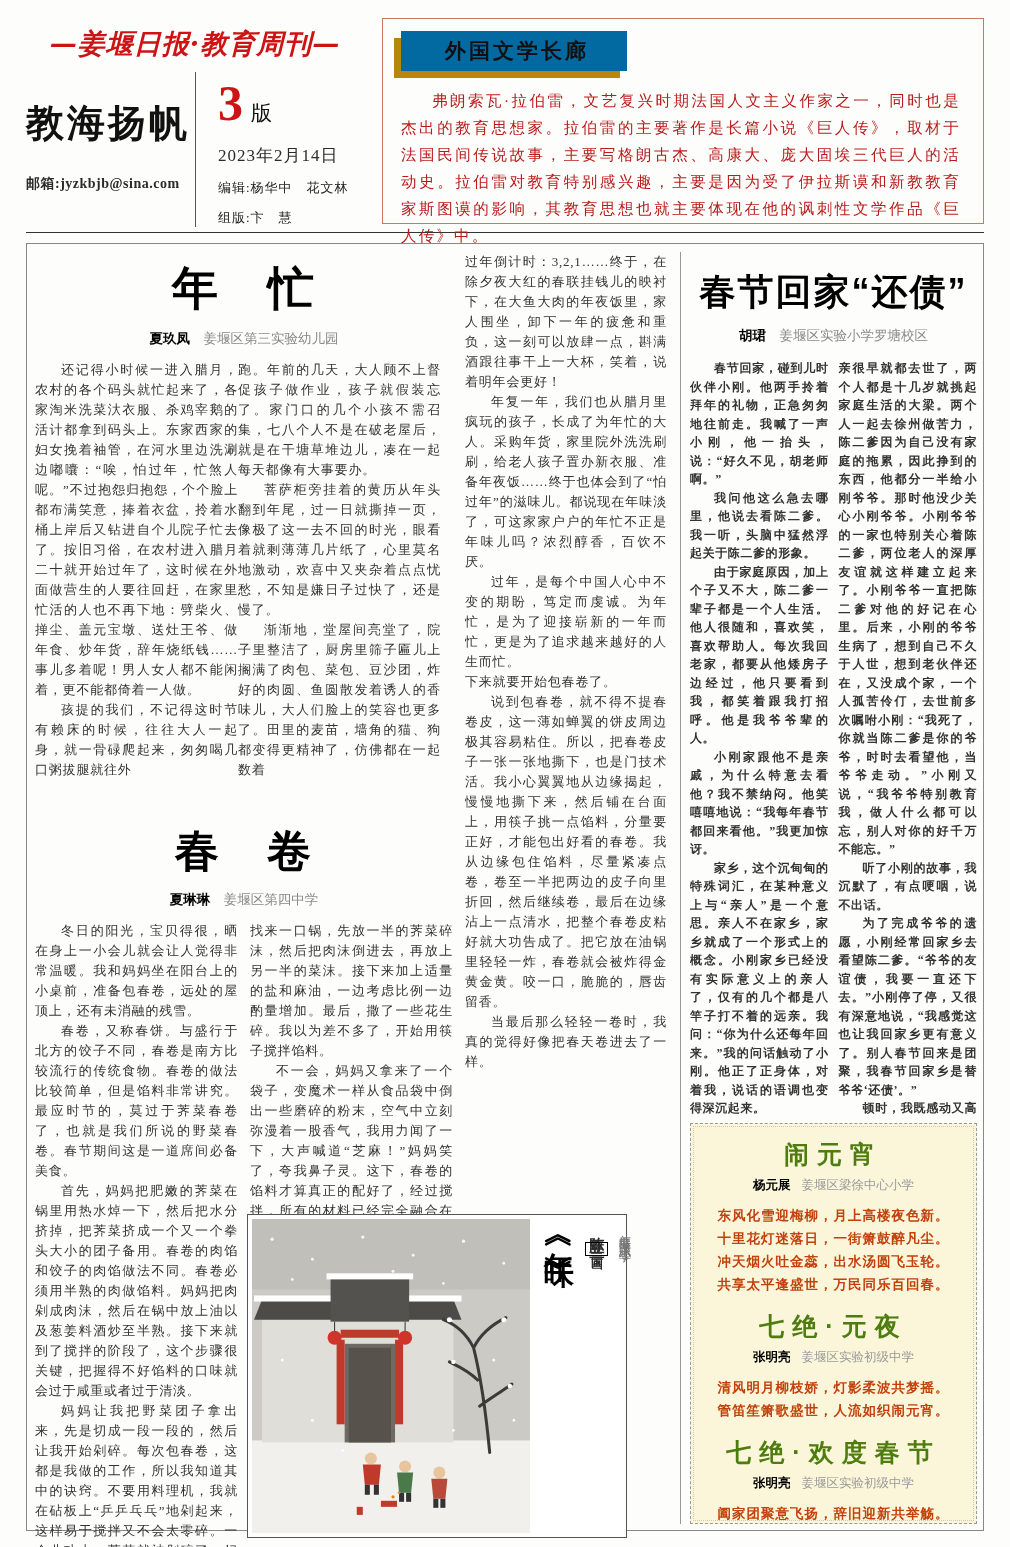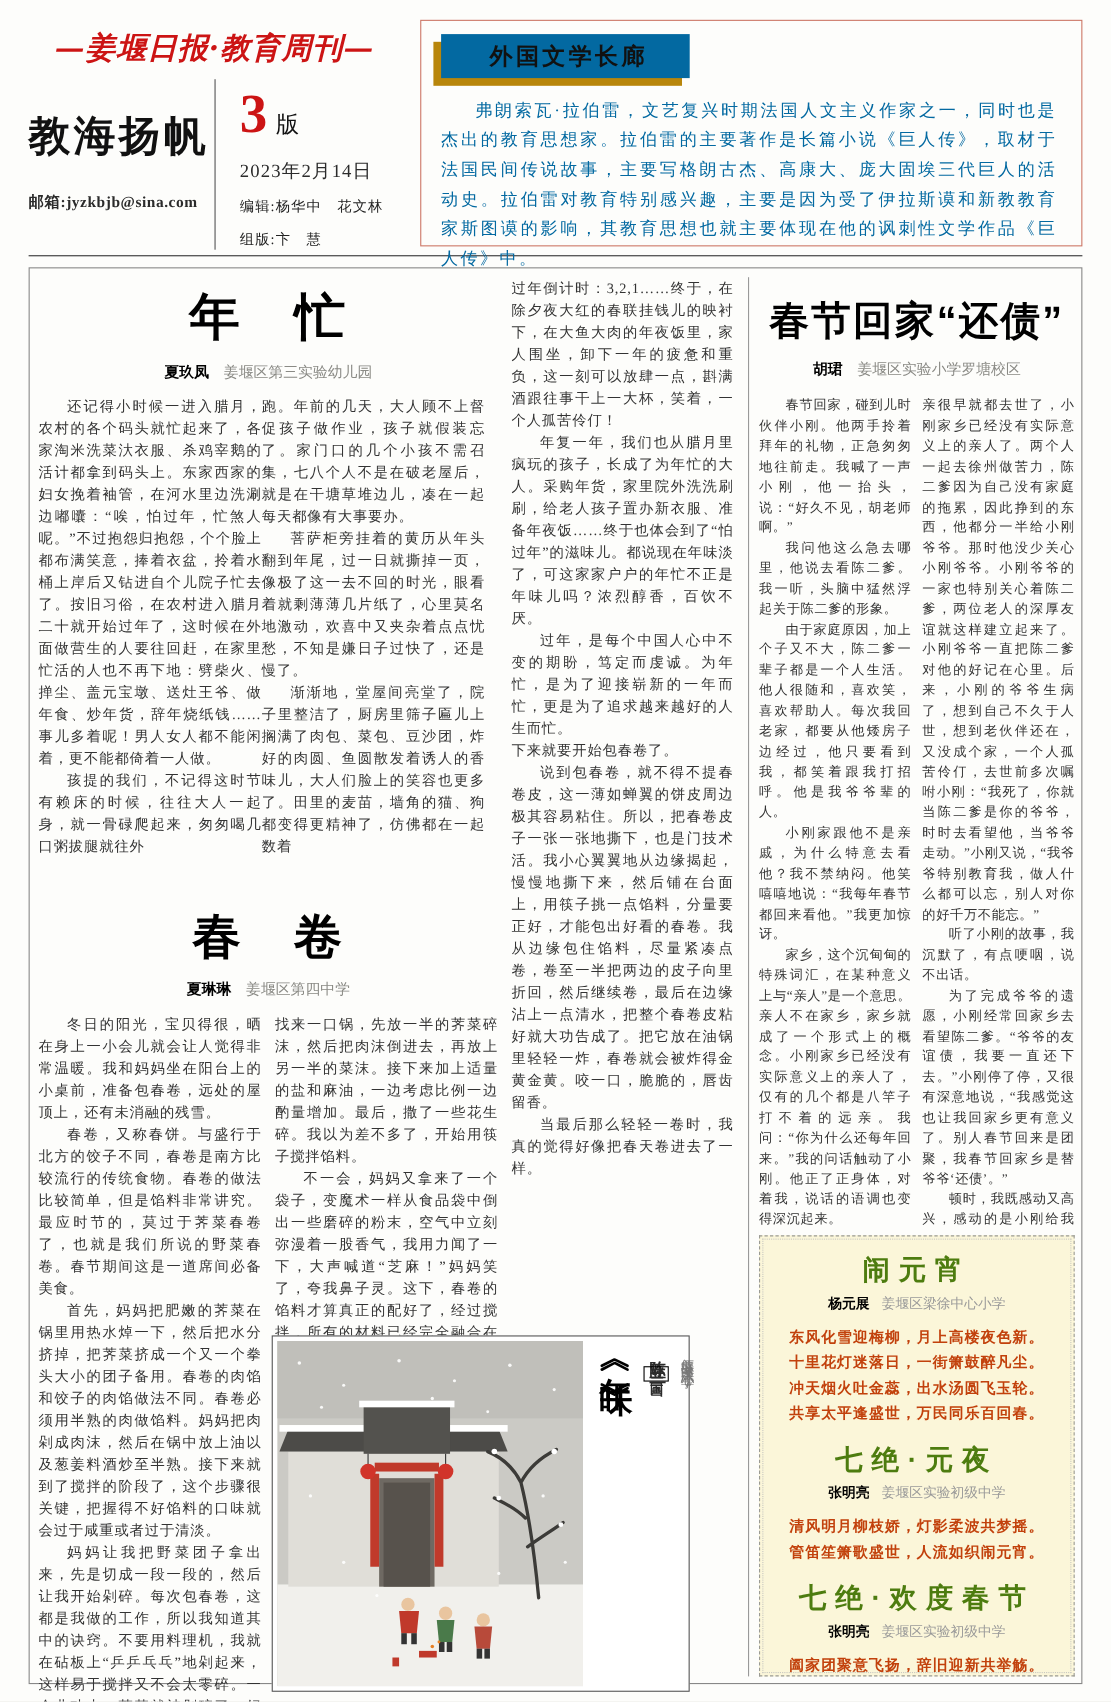--- a/index.html
+++ b/index.html
@@ -34,21 +34,21 @@
   .foreign-box { flex:1; margin-left:18px; border:1px solid #cc7766; padding:10px 22px 8px 18px; }
   .foreign-tag-wrap { position:relative; display:inline-block; margin-top:2px; }
   .foreign-tag {
     display:inline-block; background:#0369a1; color:#111; font-weight:bold;
     font-size:21px; letter-spacing:3px; padding:6px 38px 6px 44px;
     box-shadow:-7px 7px 0 0 #b8860b;
     font-family:"Liberation Sans","DejaVu Sans",sans-serif;
   }
   .foreign-text {
     margin-top:16px; font-size:15.5px; line-height:27px; letter-spacing:2.2px;
-    text-align:justify; text-indent:2em; color:#0369a1;
+    text-align:justify; text-indent:2em; color:#b91c1c;
   }
   .header-rule { border:none; border-top:1.5px solid #333; margin:8px 0 10px 0; }
   
   .main-frame { border:1px solid #888; height:1288px; display:flex; padding:8px 6px 6px 8px; }
   .left-zone { position:relative; width:638px; flex:none; display:flex; }
   .right-zone { flex:1; border-left:1px solid #999; padding-left:9px; margin-left:7px;
     display:flex; flex-direction:column; }
   .left-stack { width:418px; flex:none; }
   .col3 { width:202px; margin-left:12px; height:1268px; overflow:hidden; }
   
@@ -65,21 +65,21 @@
   
   .para { text-indent:2em; text-align:justify; }
   .para.cont { text-indent:0; }
   .lbody .para { font-size:13px; line-height:20px; letter-spacing:0.8px; color:#333; }
   .rbody .para { font-size:12px; line-height:18.5px; letter-spacing:0.6px; color:#333; }
   .nm-cols { display:flex; height:448px; overflow:hidden; }
   .nm-cols .col { width:203px; }
   .cj-cols { display:flex; gap:12px; }
   .cj-col1 { width:203px; height:642px; overflow:hidden; }
   .cj-col2 { width:203px; height:312px; overflow:hidden; }
-  .rz-cols { display:flex; gap:10px; height:756px; overflow:hidden; margin-top:2px; }
+  .rz-cols { display:flex; gap:10px; height:756px; overflow:hidden; margin-top:2px;font-weight:bold; }
   .rz-cols .col { width:50%; }
   
   .painting-box {
     position:absolute; left:212px; top:962px; width:380px; height:324px;
     border:1px solid #555; background:#fff; display:flex; padding:4px;
   }
   .painting-svg { flex:1; }
   .painting-caption { width:92px; flex:none; display:flex; padding:6px 2px 6px 8px; }
   .vtext { writing-mode:vertical-rl; text-orientation:upright; }
   .pc-title { font-size:30px; font-weight:bold; letter-spacing:4px; color:#000;
@@ -176,21 +176,21 @@
               <p class="para">妈妈让我把野菜团子拿出来，先是切成一段一段的，然后让我开始剁碎。每次包春卷，这都是我做的工作，所以我知道其中的诀窍。不要用料理机，我就在砧板上“乒乒乓乓”地剁起来，这样易于搅拌又不会太零碎。一会儿功夫，荠菜就被剁碎了。妈妈</p>
             </div>
           <div class="cj-col2">
               <p class="para cont">找来一口锅，先放一半的荠菜碎沫，然后把肉沫倒进去，再放上另一半的菜沫。接下来加上适量的盐和麻油，一边考虑比例一边酌量增加。最后，撒了一些花生碎。我以为差不多了，开始用筷子搅拌馅料。</p>
               <p class="para">不一会，妈妈又拿来了一个袋子，变魔术一样从食品袋中倒出一些磨碎的粉末，空气中立刻弥漫着一股香气，我用力闻了一下，大声喊道“芝麻！”妈妈笑了，夸我鼻子灵。这下，春卷的馅料才算真正的配好了，经过搅拌，所有的材料已经完全融合在一起。接</p>
             </div>
         </div>
       </div>
       <div class="col3">
         <div>
-            <p class="para cont">过年倒计时：3,2,1……终于，在除夕夜大红的春联挂钱儿的映衬下，在大鱼大肉的年夜饭里，家人围坐，卸下一年的疲惫和重负，这一刻可以放肆一点，斟满酒跟往事干上一大杯，笑着，一个人孤苦伶仃！</p>
+            <p class="para cont">过年倒计时：3,2,1……终于，在除夕夜大红的春联挂钱儿的映衬下，在大鱼大肉的年夜饭里，家人围坐，卸下一年的疲惫和重负，这一刻可以放肆一点，斟满酒跟往事干上一大杯，笑着，说着明年会更好！</p>
             <p class="para">年复一年，我们也从腊月里疯玩的孩子，长成了为年忙的大人。采购年货，家里院外洗洗刷刷，给老人孩子置办新衣服、准备年夜饭……终于也体会到了“怕过年”的滋味儿。都说现在年味淡了，可这家家户户的年忙不正是年味儿吗？浓烈醇香，百饮不厌。</p>
             <p class="para">过年，是每个中国人心中不变的期盼，笃定而虔诚。为年忙，是为了迎接崭新的一年而忙，更是为了追求越来越好的人生而忙。</p>
           </div>
         <div>
             <p class="para cont">下来就要开始包春卷了。</p>
             <p class="para">说到包春卷，就不得不提春卷皮，这一薄如蝉翼的饼皮周边极其容易粘住。所以，把春卷皮子一张一张地撕下，也是门技术活。我小心翼翼地从边缘揭起，慢慢地撕下来，然后铺在台面上，用筷子挑一点馅料，分量要正好，才能包出好看的春卷。我从边缘包住馅料，尽量紧凑点卷，卷至一半把两边的皮子向里折回，然后继续卷，最后在边缘沾上一点清水，把整个春卷皮粘好就大功告成了。把它放在油锅里轻轻一炸，春卷就会被炸得金黄金黄。咬一口，脆脆的，唇齿留香。</p>
             <p class="para">当最后那么轻轻一卷时，我真的觉得好像把春天卷进去了一样。</p>
           </div>
       </div>
 
@@ -281,21 +281,21 @@
       </div>
       <div class="rz-cols">
         <div class="col">
             <p class="para">春节回家，碰到儿时伙伴小刚。他两手拎着拜年的礼物，正急匆匆地往前走。我喊了一声小刚，他一抬头，说：“好久不见，胡老师啊。”</p>
             <p class="para">我问他这么急去哪里，他说去看陈二爹。我一听，头脑中猛然浮起关于陈二爹的形象。</p>
             <p class="para">由于家庭原因，加上个子又不大，陈二爹一辈子都是一个人生活。他人很随和，喜欢笑，喜欢帮助人。每次我回老家，都要从他矮房子边经过，他只要看到我，都笑着跟我打招呼。他是我爷爷辈的人。</p>
             <p class="para">小刚家跟他不是亲戚，为什么特意去看他？我不禁纳闷。他笑嘻嘻地说：“我每年春节都回来看他。”我更加惊讶。</p>
             <p class="para">家乡，这个沉甸甸的特殊词汇，在某种意义上与“亲人”是一个意思。亲人不在家乡，家乡就成了一个形式上的概念。小刚家乡已经没有实际意义上的亲人了，仅有的几个都是八竿子打不着的远亲。我问：“你为什么还每年回来。”我的问话触动了小刚。他正了正身体，对着我，说话的语调也变得深沉起来。</p>
           </div>
         <div class="col">
-            <p class="para cont">亲很早就都去世了，小刚家乡已经没有实际意义上的亲人了。两个人一起去徐州做苦力，陈二爹因为自己没有家庭的拖累，因此挣到的东西，他都分一半给小刚爷爷。那时他没少关心小刚爷爷。小刚爷爷的一家也特别关心着陈二爹，两位老人的深厚友谊就这样建立起来了。小刚爷爷一直把陈二爹对他的好记在心里。后来，小刚的爷爷生病了，想到自己不久于人世，想到老伙伴还在，又没成个家，一个人孤苦伶仃，去世前多次嘱咐小刚：“我死了，你就当陈二爹是你的爷爷，时时去看望他，当爷爷走动。”小刚又说，“我爷爷特别教育我，做人什么都可以忘，别人对你的好千万不能忘。”</p>
+            <p class="para cont">亲很早就都去世了，两个人都是十几岁就挑起家庭生活的大梁。两个人一起去徐州做苦力，陈二爹因为自己没有家庭的拖累，因此挣到的东西，他都分一半给小刚爷爷。那时他没少关心小刚爷爷。小刚爷爷的一家也特别关心着陈二爹，两位老人的深厚友谊就这样建立起来了。小刚爷爷一直把陈二爹对他的好记在心里。后来，小刚的爷爷生病了，想到自己不久于人世，想到老伙伴还在，又没成个家，一个人孤苦伶仃，去世前多次嘱咐小刚：“我死了，你就当陈二爹是你的爷爷，时时去看望他，当爷爷走动。”小刚又说，“我爷爷特别教育我，做人什么都可以忘，别人对你的好千万不能忘。”</p>
             <p class="para">听了小刚的故事，我沉默了，有点哽咽，说不出话。</p>
             <p class="para">为了完成爷爷的遗愿，小刚经常回家乡去看望陈二爹。“爷爷的友谊债，我要一直还下去。”小刚停了停，又很有深意地说，“我感觉这也让我回家乡更有意义了。别人春节回来是团聚，我春节回家乡是替爷爷‘还债’。”</p>
             <p class="para">顿时，我既感动又高兴，感动的是小刚给我讲的故事，高兴的是小刚正传承着我们中华民族知恩图报的好传统。</p>
           </div>
       </div>
       <div class="poems-box">
         <div class="poem">
           <div class="poem-title">闹元宵</div>
           <div class="poem-byline">
             <span class="author">杨元展</span>

